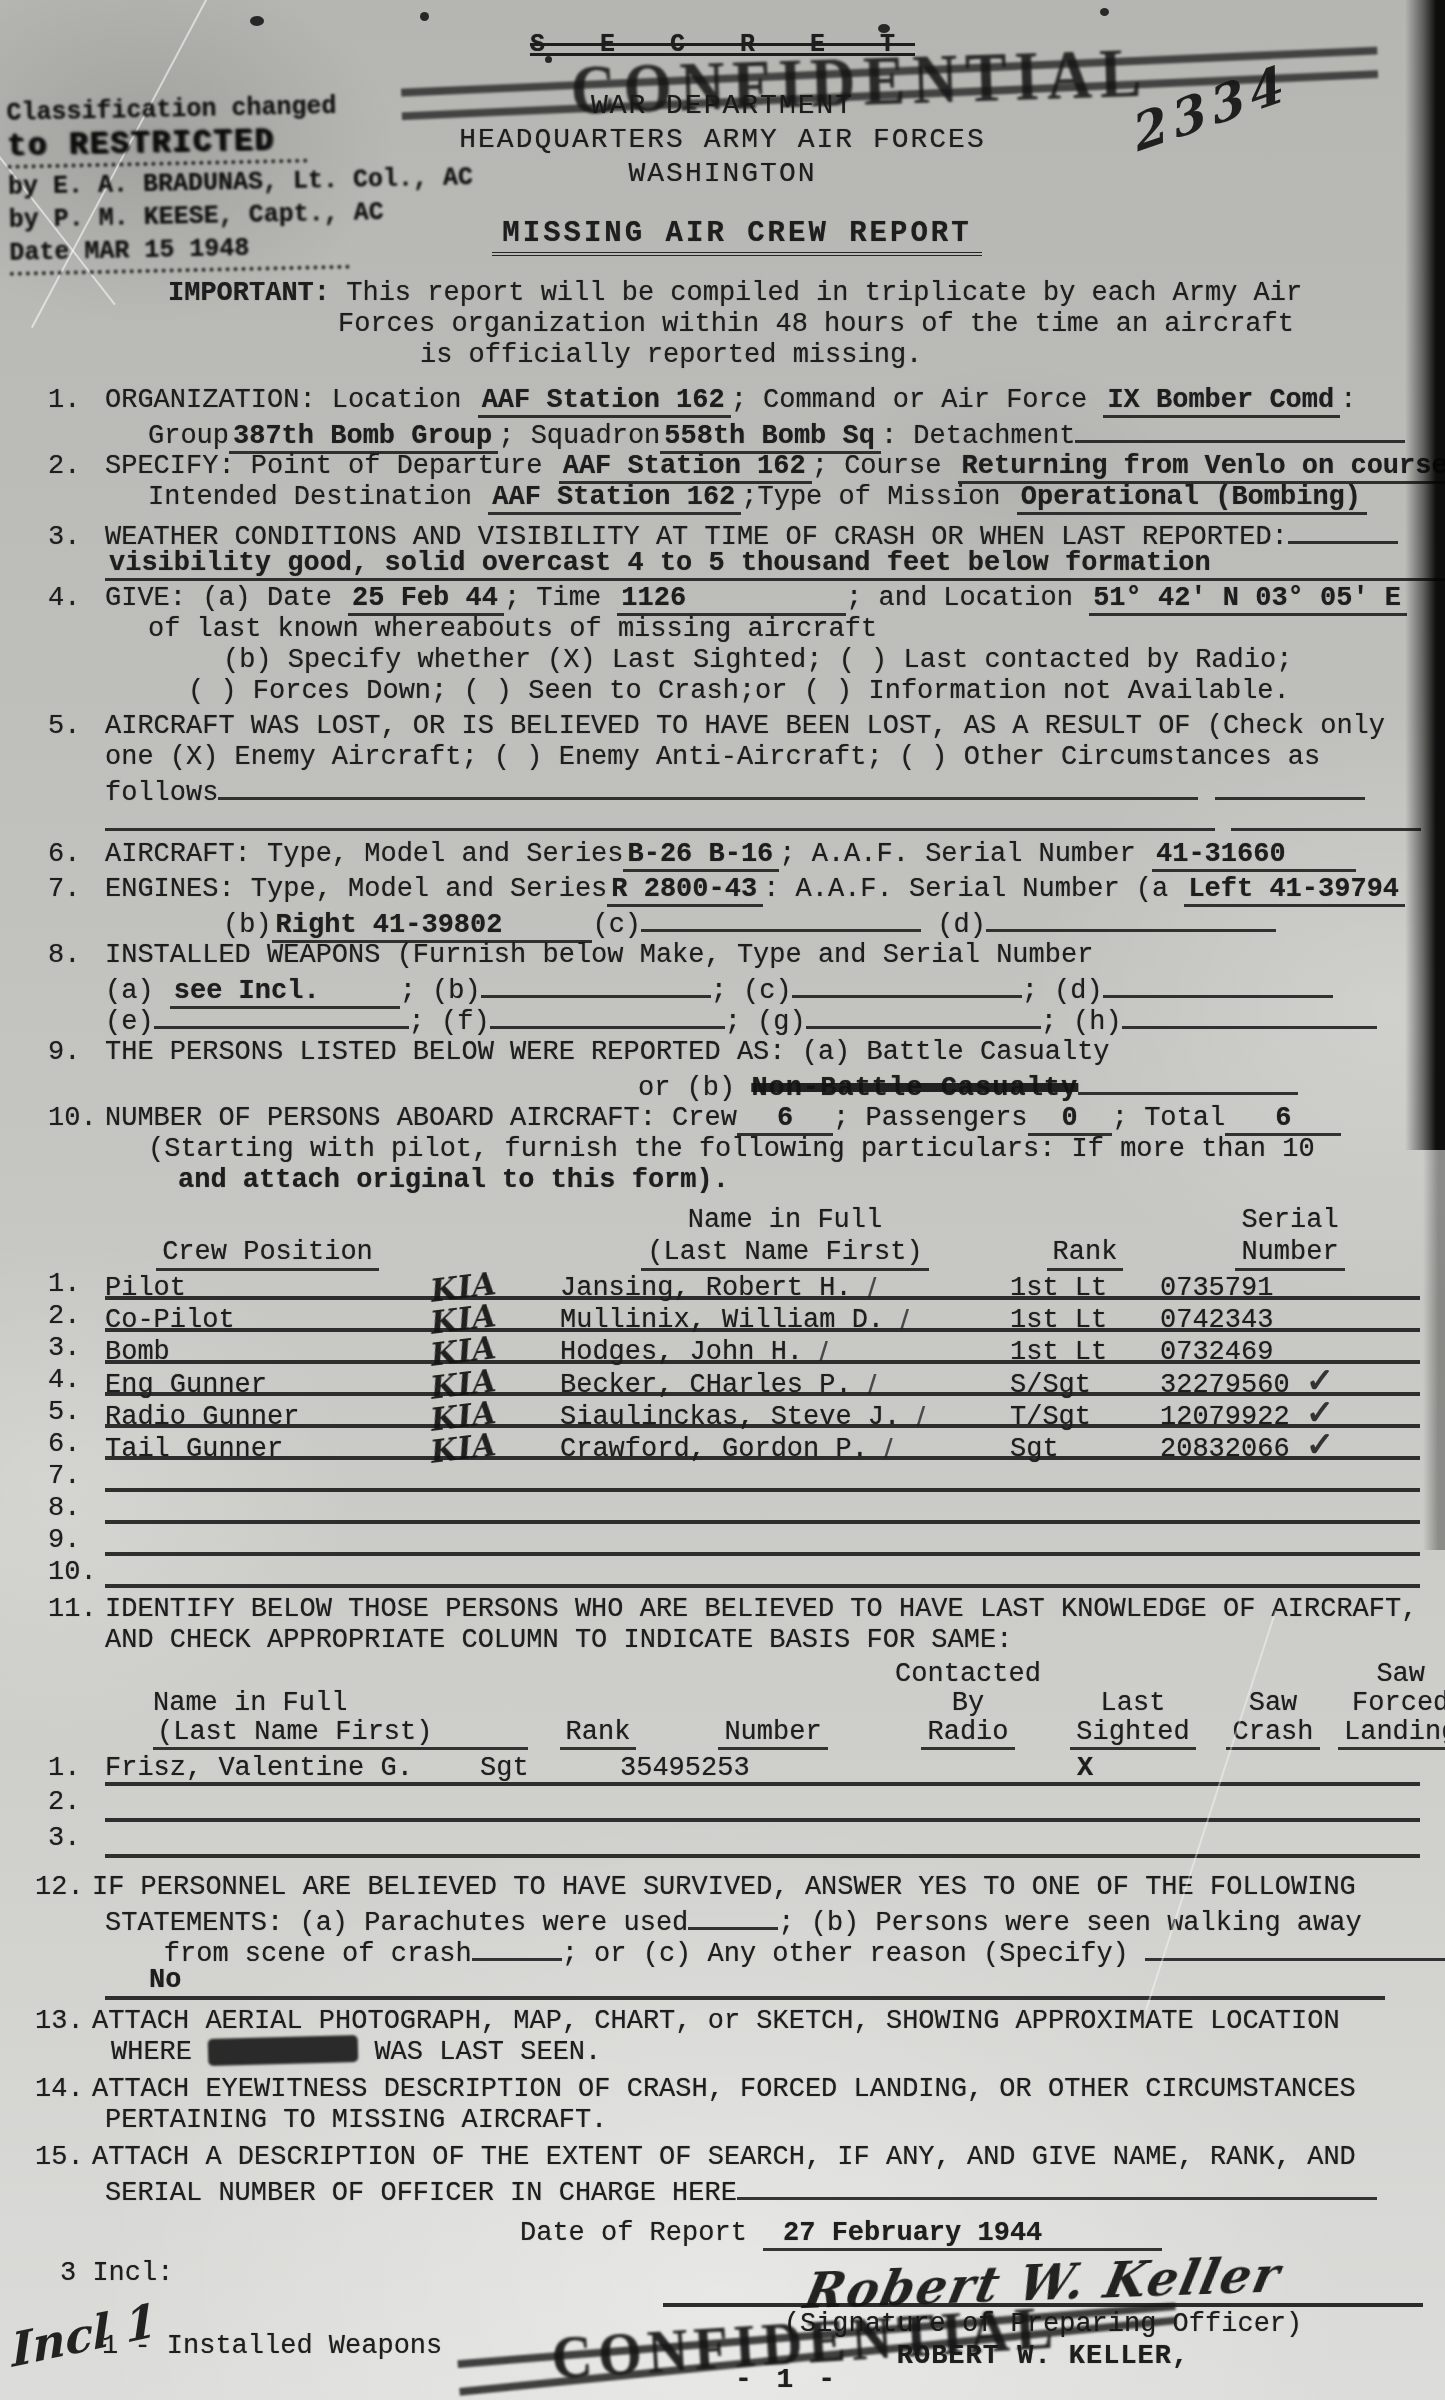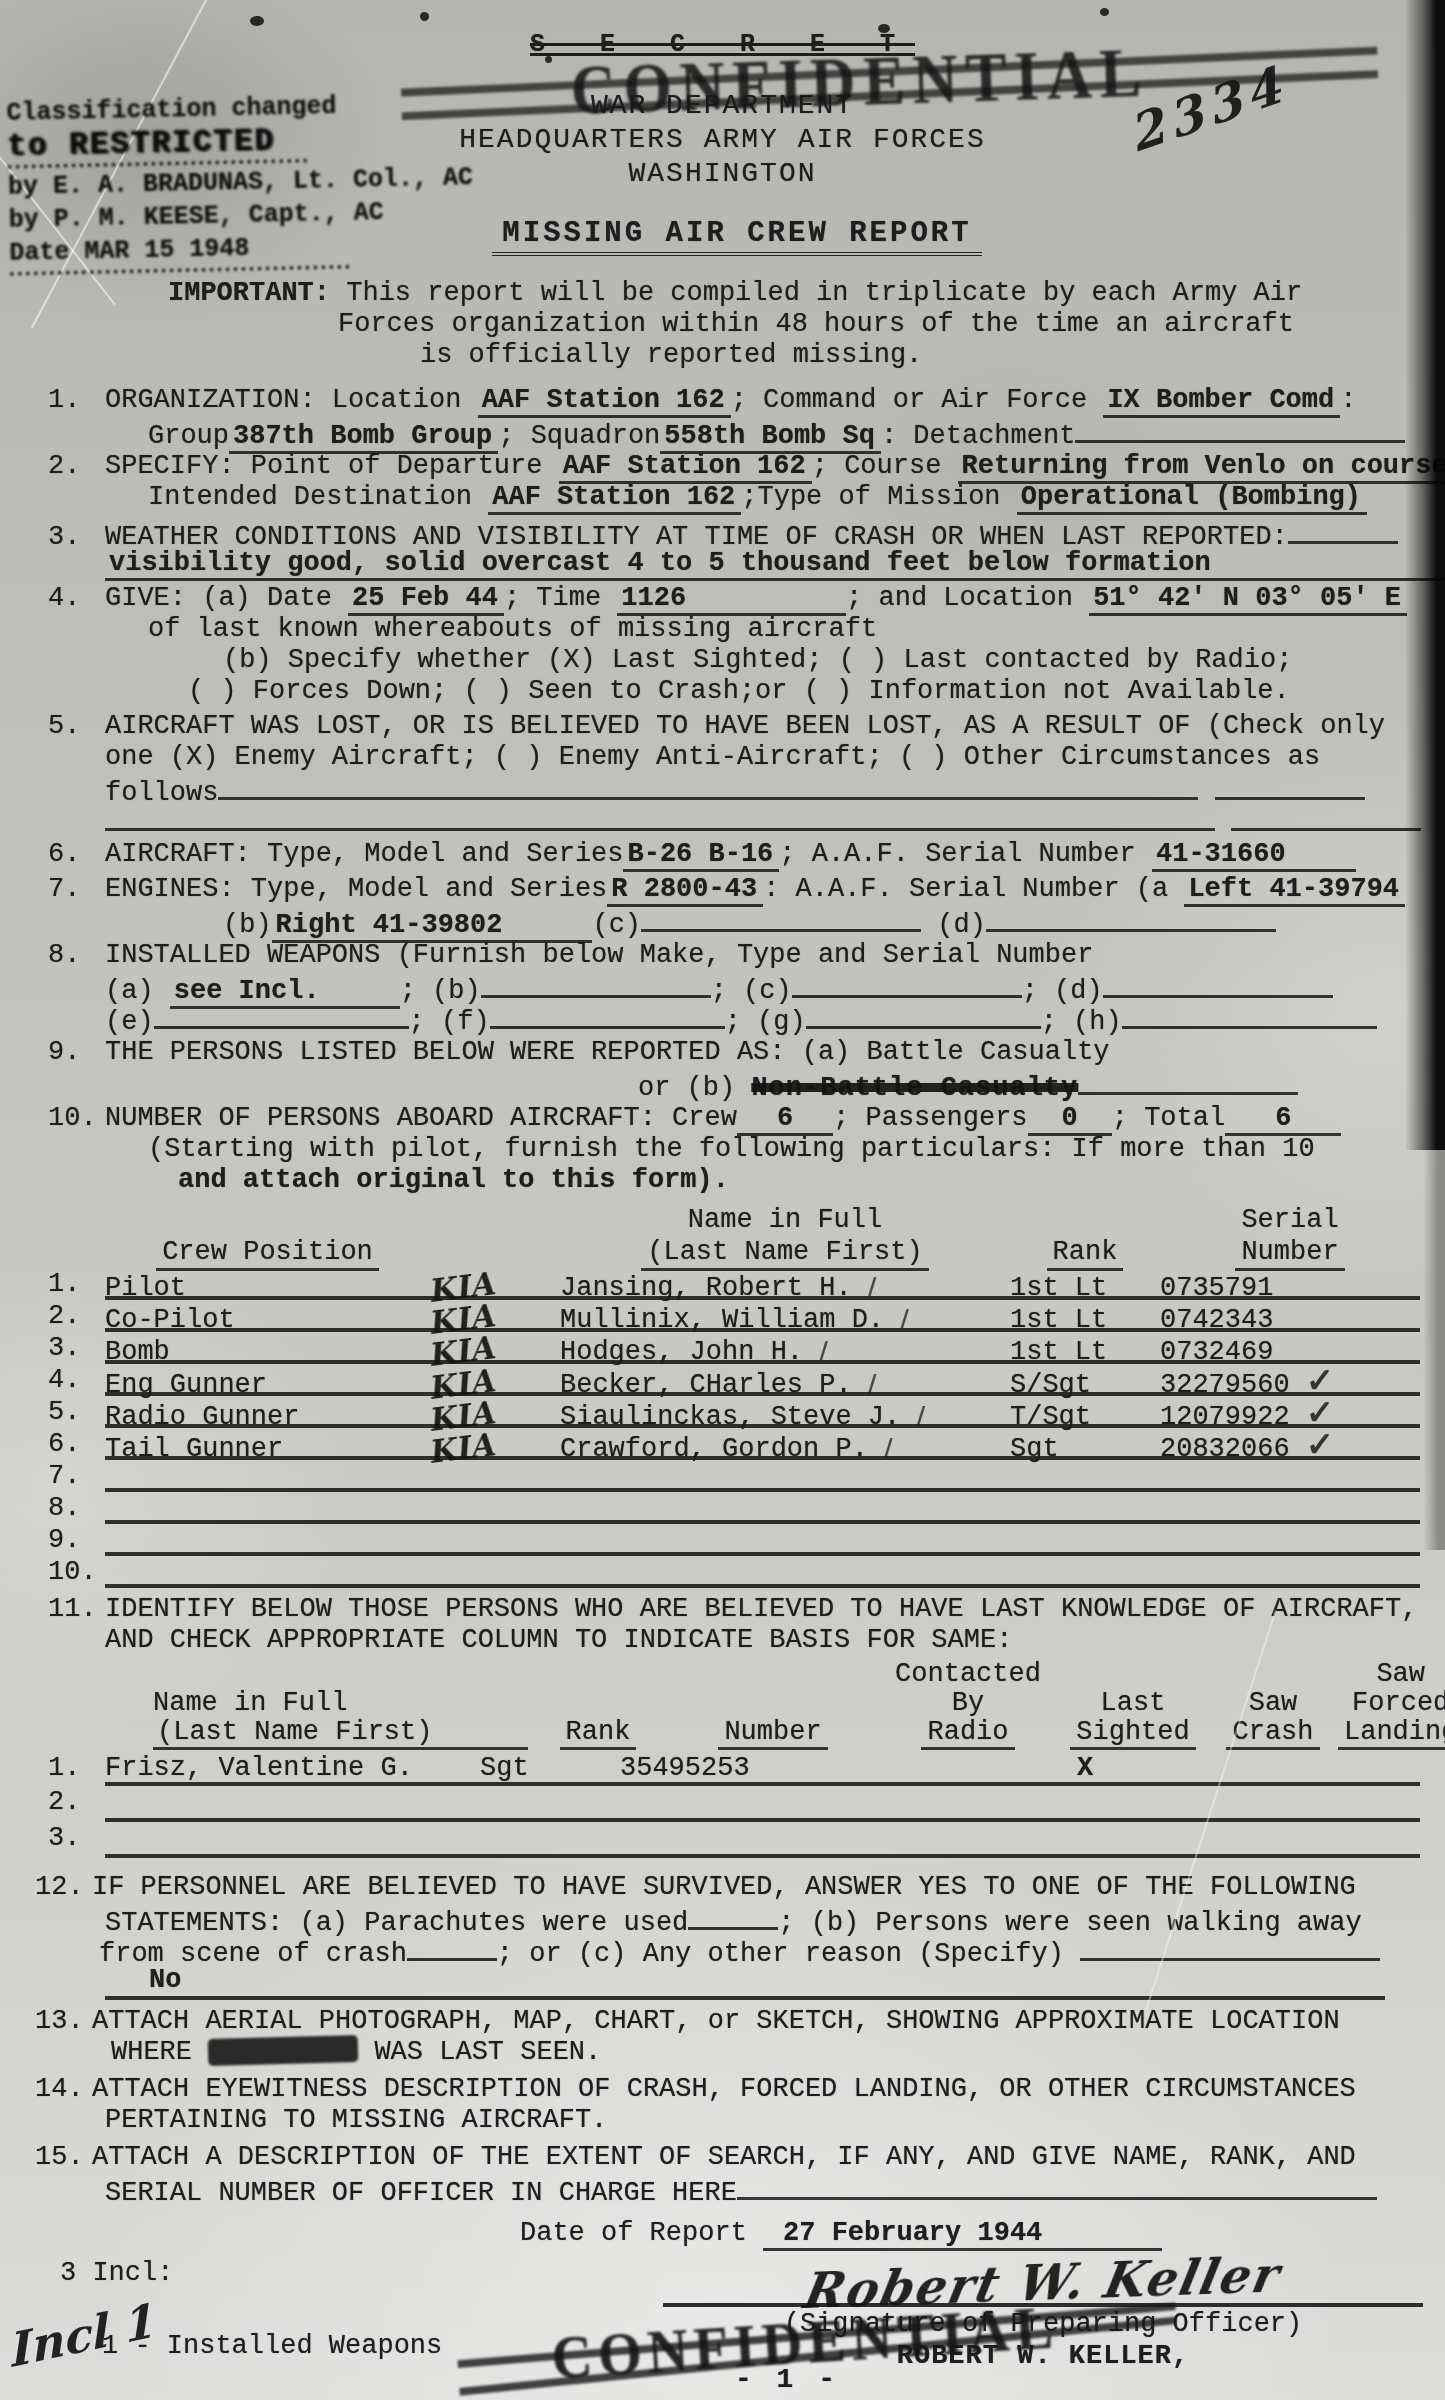--- a/index.html
+++ b/index.html
@@ -368,21 +368,21 @@
       <div class="trow" style="height:36px;">
           <span class="num">3.</span>
           <div class="body wit-cols"></div>
         </div>
     </div>
 
     <div style="margin-top:14px;margin-left:35px;">
       <div class="item">
         <div class="ln"><span class="num">12.</span><span>IF PERSONNEL ARE BELIEVED TO HAVE SURVIVED, ANSWER YES TO ONE OF THE FOLLOWING</span></div>
         <div class="ln" style="margin-left:70px;"><span>STATEMENTS: (a) Parachutes were used</span><span class="blank" style="width:90px;"></span><span>; (b) Persons were seen walking away</span></div>
-        <div class="ln" style="margin-left:64px;"><span>from scene of crash</span><span class="blank" style="width:90px;"></span><span>; or (c) Any other reason (Specify)</span> <span class="blank" style="width:300px;"></span></div>
+        <div class="ln" style="margin-left:104px;text-align:right;"><span>from scene of crash</span><span class="blank" style="width:90px;"></span><span>; or (c) Any other reason (Specify)</span> <span class="blank" style="width:300px;"></span></div>
         <div class="ln" style="margin-left:70px;"><span style="display:inline-block;width:1280px;border-bottom:4px solid rgba(24,24,24,0.88);"><span class="fill" style="border-bottom:none;margin-left:40px;">No</span></span></div>
       </div>
 
       <div class="item" style="margin-top:10px;">
         <div class="ln"><span class="num">13.</span><span>ATTACH AERIAL PHOTOGRAPH, MAP, CHART, or SKETCH, SHOWING APPROXIMATE LOCATION</span></div>
         <div class="ln" style="margin-left:76px;"><span>WHERE</span> <span class="blot"></span> <span>WAS LAST SEEN.</span></div>
       </div>
 
       <div class="item" style="margin-top:6px;">
         <div class="ln"><span class="num">14.</span><span>ATTACH EYEWITNESS DESCRIPTION OF CRASH, FORCED LANDING, OR OTHER CIRCUMSTANCES</span></div>

